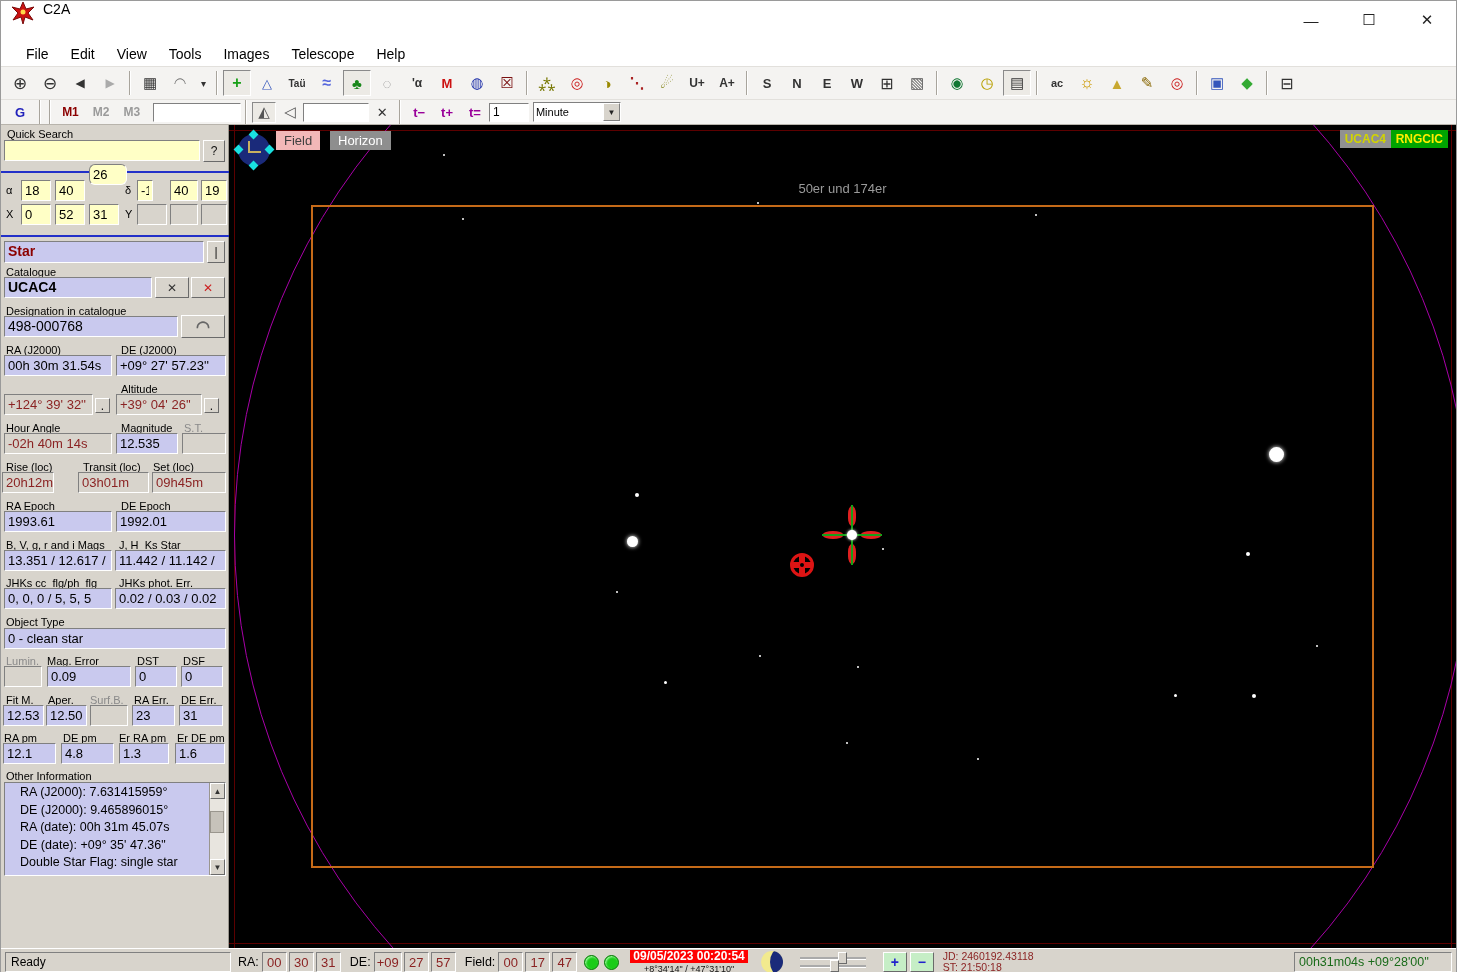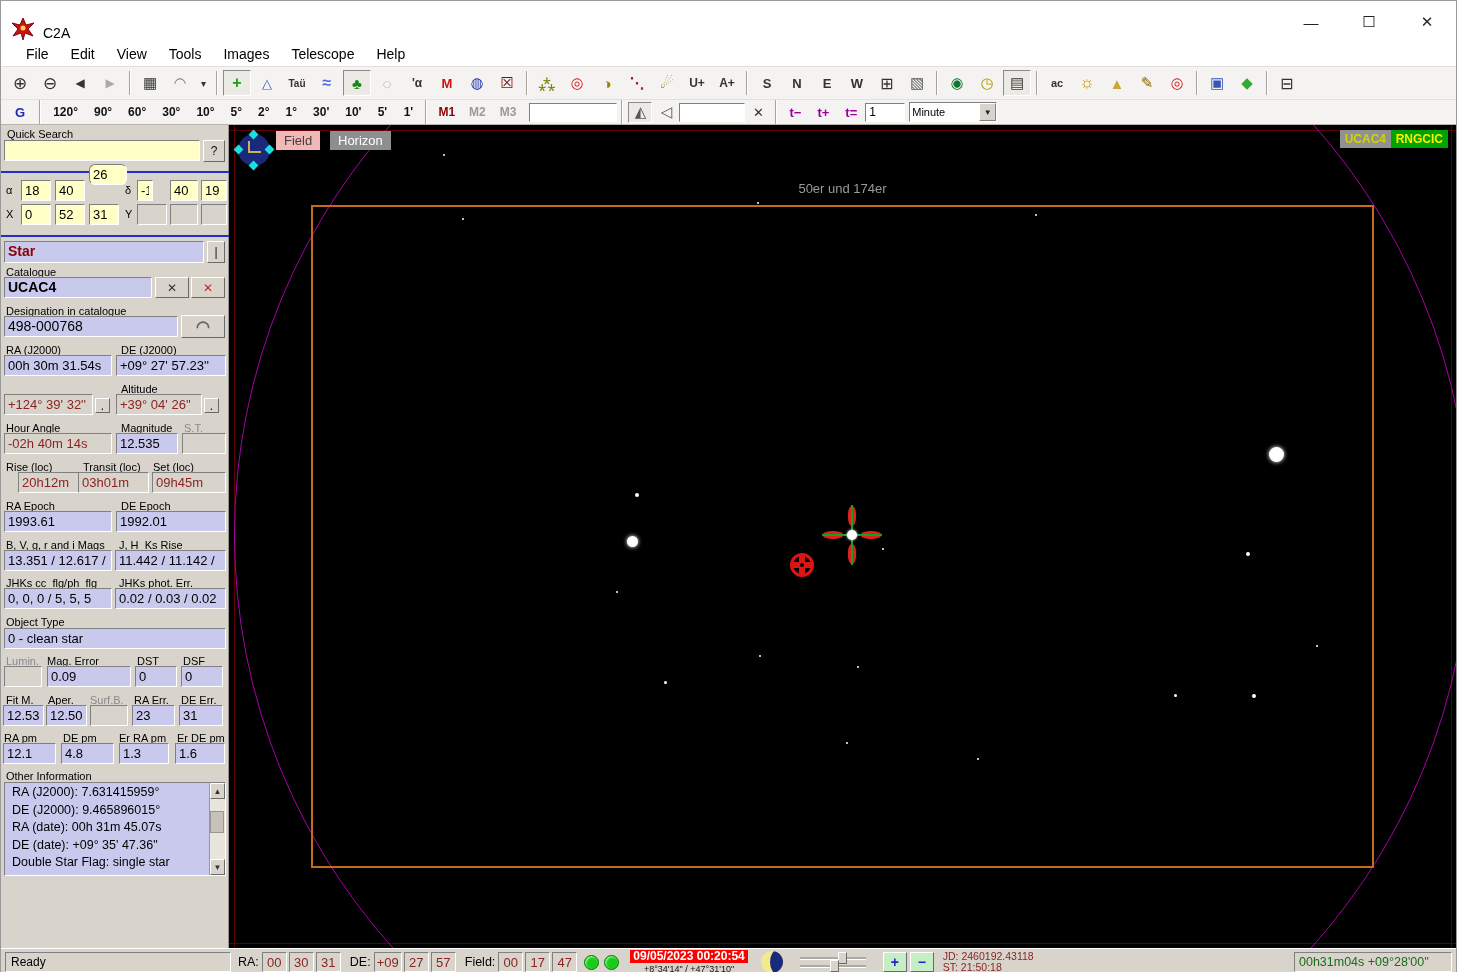--- a/index.html
+++ b/index.html
@@ -1,21 +1,21 @@
 <!DOCTYPE html>
 <html><head>
 <meta charset="utf-8">
 <style>
   * { box-sizing: border-box; margin:0; padding:0; }
   html,body { width:1457px; height:972px; overflow:hidden; background:#d8d4cc; }
   body { font-family:"Liberation Sans", sans-serif; font-size:12px; color:#000; }
   .window { position:relative; width:1457px; height:972px; background:#ffffff; border:1px solid #9a9a9a; }
 
   
-  .titlebar { height:40px; display:flex; align-items:flex-end; background:#fff; padding-left:10px; }
+  .titlebar { height:40px; display:flex; align-items:flex-start; background:#fff; padding-left:10px; }
   .app-icon { width:24px; height:24px; margin-right:8px; }
   .title-text { font-size:14px; color:#000; }
   .win-controls { margin-left:auto; display:flex; }
   .win-btn { width:58px; height:38px; display:flex; align-items:center; justify-content:center; font-size:15px; color:#222; }
 
   
   .menubar { height:25px; display:flex; align-items:center; padding-left:14px; background:#fff; }
   .menu-item { padding:3px 11px; font-size:14px; color:#000; }
 
   
@@ -54,21 +54,21 @@
   div.field { line-height:19px; white-space:nowrap; overflow:hidden; }
   .yellow { background:#ffffc6; color:#000; }
   .lav { background:#c9c9ee; color:#000; }
   .grayf { background:#d8d4cc; color:#8b2323; }
   .emptyf { background:#d8d4cc; }
   .sbtn { position:absolute; background:#d8d4cc; border:1px solid; border-color:#fff #6a6a6a #6a6a6a #fff;
           display:flex; align-items:center; justify-content:center; font-size:12px; color:#111; }
   .bigtxt { font-size:14px; font-weight:bold; color:#8b0000; }
   .info-box { position:absolute; left:3px; top:657px; width:222px; height:94px; background:#c9c9ee;
               border:1px solid; border-color:#808080 #fff #fff #808080; display:flex; }
-  .info-lines { flex:1; padding:1px 7px; overflow:hidden; }
+  .info-lines { flex:1; padding:1px 15px; overflow:hidden; }
   .info-line { font-size:12.5px; line-height:17.5px; white-space:nowrap; }
   .scrollbar { width:16px; background:#d8d4cc; display:flex; flex-direction:column; border-left:1px solid #9a968e; }
   .scr-btn { height:16px; display:flex; align-items:center; justify-content:center; font-size:8px;
              background:#d8d4cc; border:1px solid; border-color:#fff #6a6a6a #6a6a6a #fff; color:#333; }
   .scr-track { flex:1; position:relative; background:#e8e5df; }
   .scr-thumb { position:absolute; top:12px; left:0; width:14px; height:22px; background:#c6c2ba; border:1px solid #9a968e; }
 
   
   .sky-line { position:absolute; background:#5c0000; }
   .compass { position:absolute; left:6px; top:6px; width:38px; height:38px; }
@@ -196,34 +196,20 @@
       <div class="tb-sep"></div>
       <div class="tb-btn" style="color: rgb(51, 85, 187);">▣</div>
       <div class="tb-btn" style="color: rgb(51, 170, 51);">◆</div>
       <div class="tb-sep"></div>
       <div class="tb-btn" style="font-size: 16px;">⊟</div>
     </div>
 
   <div class="toolbar tb2">
     <span class="tb-btn g-btn">G</span>
     <span class="tb-sep"></span>
-    <span style="display:flex">
-        <div class="tb-btn zoom-btn">120°</div>
-        <div class="tb-btn zoom-btn">90°</div>
-        <div class="tb-btn zoom-btn">60°</div>
-        <div class="tb-btn zoom-btn">30°</div>
-        <div class="tb-btn zoom-btn">10°</div>
-        <div class="tb-btn zoom-btn">5°</div>
-        <div class="tb-btn zoom-btn">2°</div>
-        <div class="tb-btn zoom-btn">1°</div>
-        <div class="tb-btn zoom-btn">30'</div>
-        <div class="tb-btn zoom-btn">10'</div>
-        <div class="tb-btn zoom-btn">5'</div>
-        <div class="tb-btn zoom-btn">1'</div>
-      </span>
     <span class="tb-sep"></span>
     <span style="display:flex">
         <div class="tb-btn mem-btn active">M1</div>
         <div class="tb-btn mem-btn">M2</div>
         <div class="tb-btn mem-btn">M3</div>
       </span>
     <input class="tb-input" style="width: 88px; margin-left: 6px;" value="">
     <span class="tb-sep"></span>
     <span class="tb-btn pressed" style="color:#555">◭</span>
     <span class="tb-btn" style="color:#555">◁</span>
@@ -298,31 +284,31 @@
       <div class="lbl" style="top:297px;left:5px">Hour Angle</div>
       <div class="lbl" style="top:297px;left:120px">Magnitude</div>
       <div class="lbl gray" style="top:297px;left:183px">S.T.</div>
       <div class="field grayf" style="top:308px;left:3px;width:108px">-02h 40m 14s</div>
       <div class="field lav" style="top:308px;left:115px;width:62px">12.535</div>
       <div class="field emptyf" style="top:308px;left:181px;width:44px"></div>
 
       <div class="lbl" style="top:336px;left:5px">Rise (loc)</div>
       <div class="lbl" style="top:336px;left:82px">Transit (loc)</div>
       <div class="lbl" style="top:336px;left:152px">Set (loc)</div>
-      <div class="field grayf" style="top:347px;left:17px;width:84px">20h12m</div>
+      <div class="field grayf" style="top:347px;left:1px;width:52px">20h12m</div>
       <div class="field grayf" style="top:347px;left:77px;width:71px">03h01m</div>
       <div class="field grayf" style="top:347px;left:151px;width:74px">09h45m</div>
 
       <div class="lbl" style="top:375px;left:5px">RA Epoch</div>
       <div class="lbl" style="top:375px;left:120px">DE Epoch</div>
       <div class="field lav" style="top:386px;left:3px;width:108px">1993.61</div>
       <div class="field lav" style="top:386px;left:115px;width:110px">1992.01</div>
 
       <div class="lbl" style="top:414px;left:5px">B, V, g, r and i Mags</div>
-      <div class="lbl" style="top:414px;left:118px">J, H_Ks Rise</div>
+      <div class="lbl" style="top:414px;left:118px">J, H_Ks Star</div>
       <div class="field lav" style="top:425px;left:3px;width:108px">13.351 / 12.617 /</div>
       <div class="field lav" style="top:425px;left:114px;width:111px">11.442 / 11.142 /</div>
 
       <div class="lbl" style="top:452px;left:5px">JHKs cc_flg/ph_flg</div>
       <div class="lbl" style="top:452px;left:118px">JHKs phot. Err.</div>
       <div class="field lav" style="top:463px;left:3px;width:108px">0, 0, 0 / 5, 5, 5</div>
       <div class="field lav" style="top:463px;left:114px;width:111px">0.02 / 0.03 / 0.02</div>
 
       <div class="lbl" style="top:491px;left:5px">Object Type</div>
       <div class="field lav" style="top:503px;left:3px;width:222px">0 - clean star</div>

